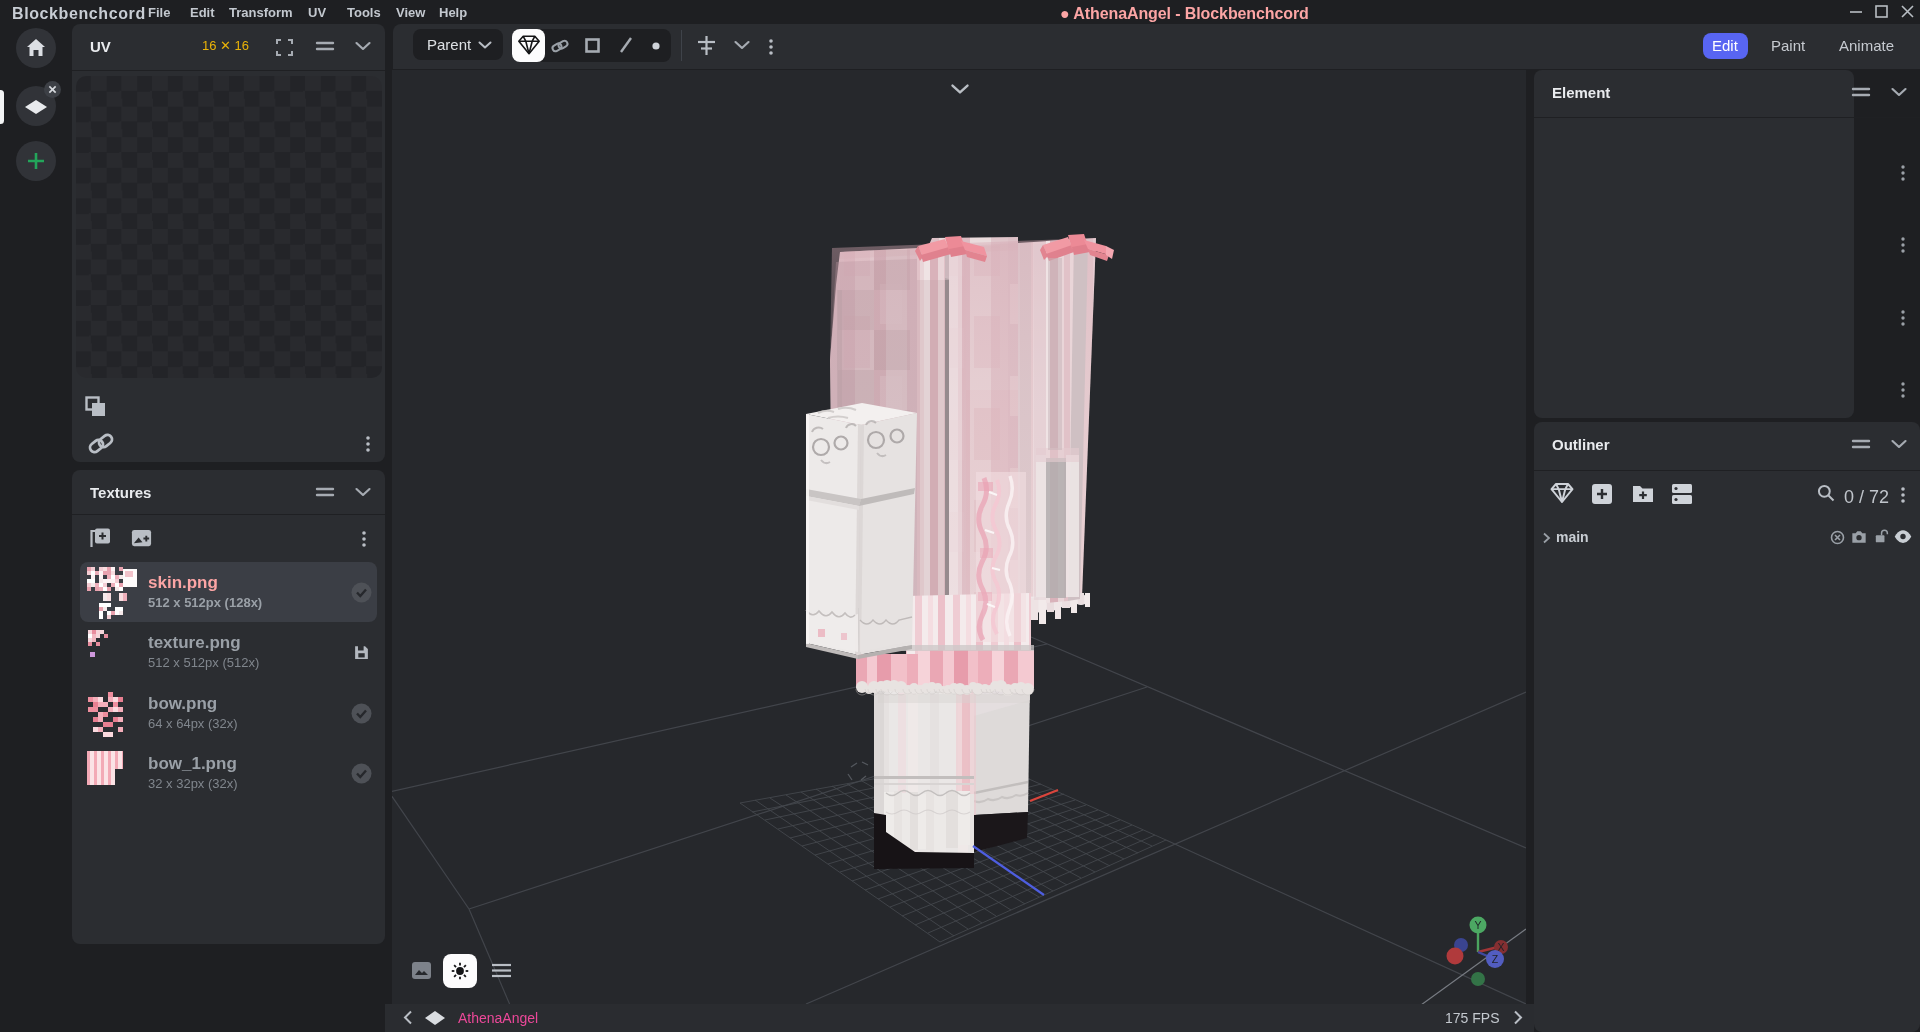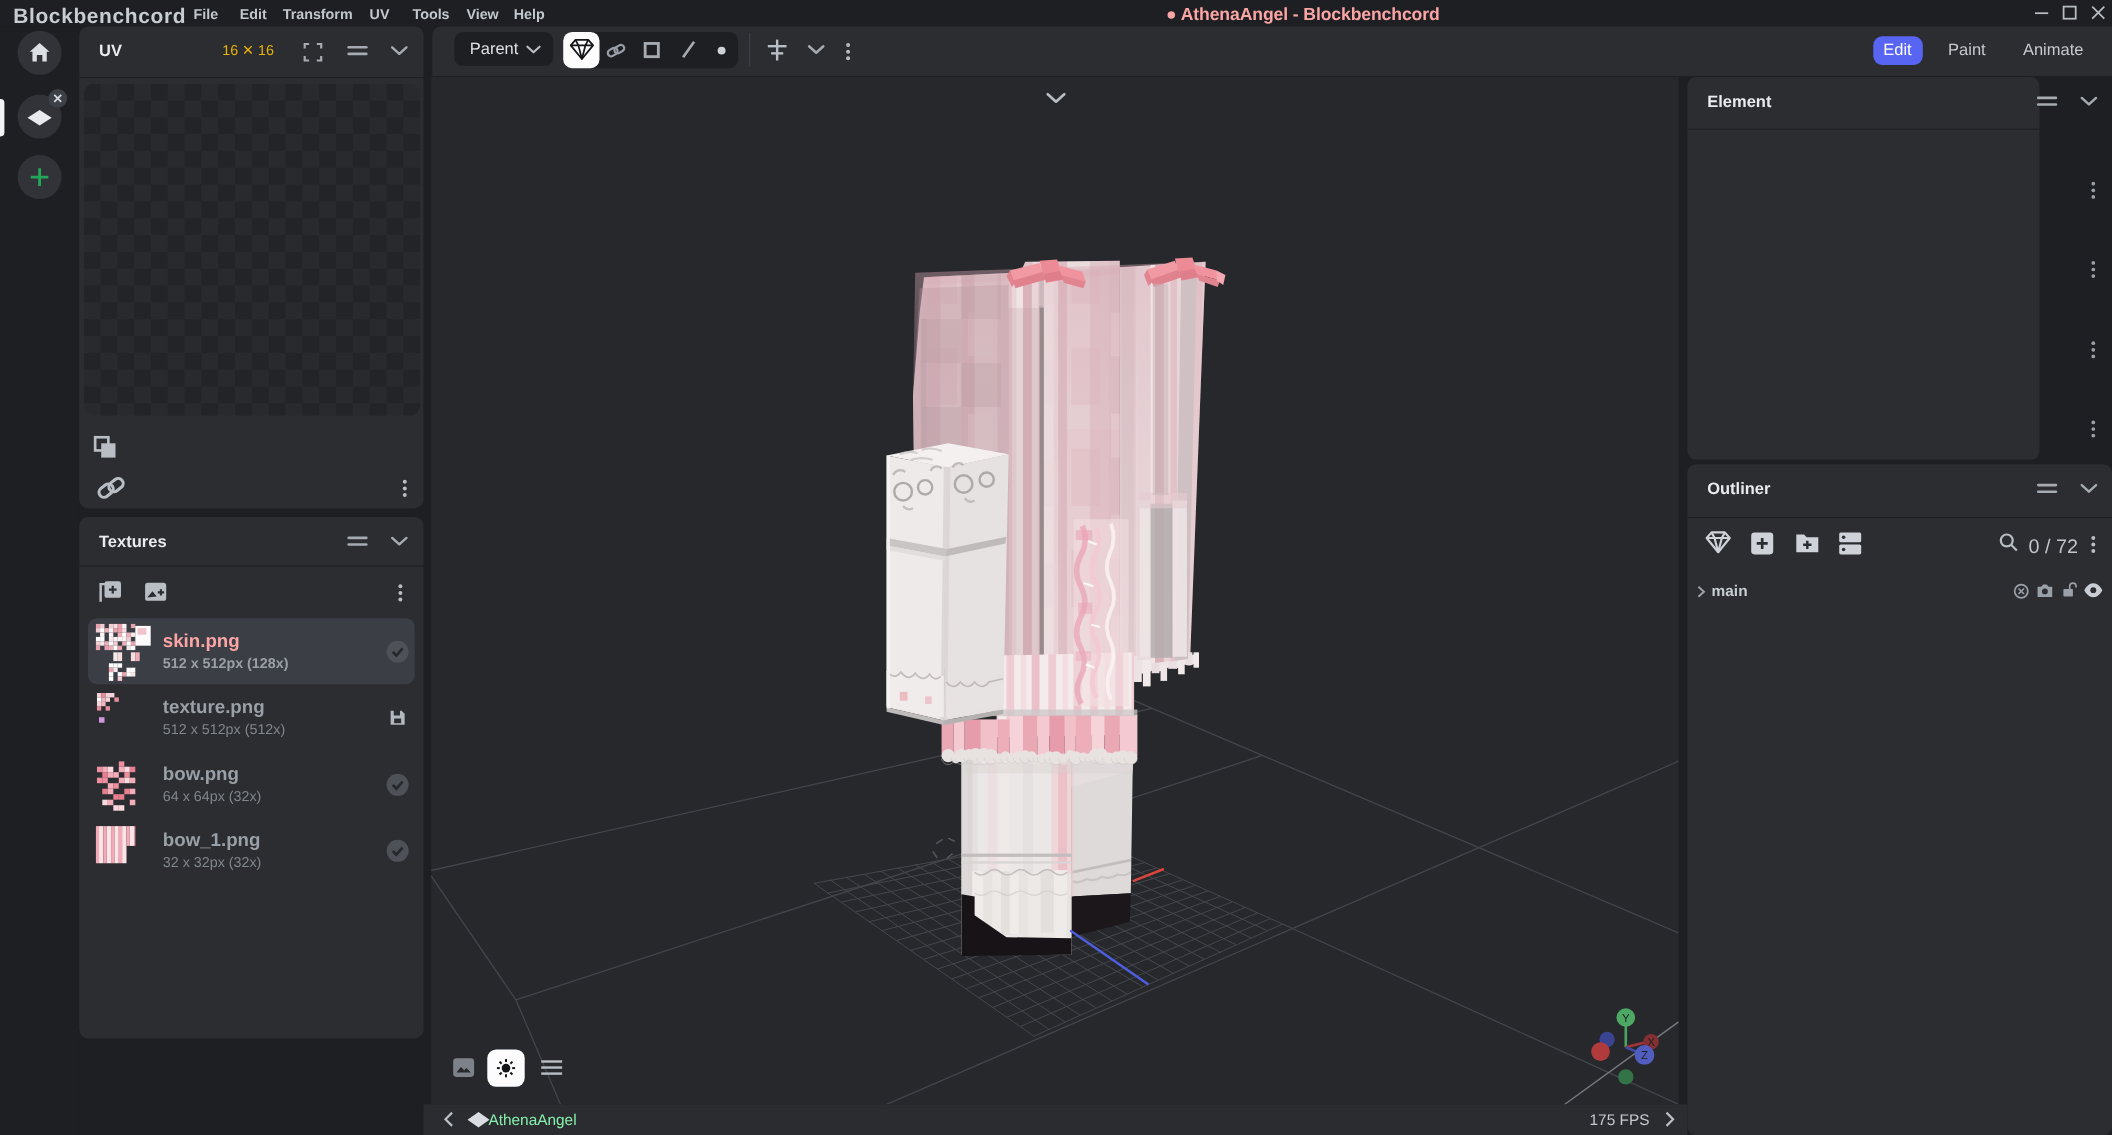--- a/index.html
+++ b/index.html
@@ -1,20 +1,20 @@
 <!DOCTYPE html>
 <html><head>
 <meta charset="utf-8">
 <style>
 * { margin:0; padding:0; box-sizing:border-box; }
 html,body { width:1920px; height:1032px; overflow:hidden; background:#1e1f22;
   font-family:"Liberation Sans", sans-serif; }
 #titlebar { position:absolute; left:0; top:0; width:1920px; height:24px; background:#1e1f22; }
-.logo { position:absolute; left:12px; top:5px; font-size:19px; font-weight:bold; letter-spacing:0.6px; color:#c8cdd4; }
-.menu { position:absolute; top:5px; font-size:13px; font-weight:bold; color:#c3c8cf;margin-left:28px; }
+.logo { position:absolute; left:12px; top:5px; font-size:16px; font-weight:bold; letter-spacing:0.6px; color:#c8cdd4; }
+.menu { position:absolute; top:5px; font-size:13px; font-weight:bold; color:#c3c8cf; }
 .wtitle { position:absolute; left:1060px; top:5px; font-size:16px; font-weight:bold; color:#fca5a5; letter-spacing:-0.1px; }
 
 #leftstrip { position:absolute; left:0; top:24px; width:72px; height:1008px; background:#1e1f22; }
 #uvpanel { position:absolute; left:72px; top:24px; width:313px; height:438px; background:#2b2d31; border-radius:8px; }
 #texpanel { position:absolute; left:72px; top:470px; width:313px; height:474px; background:#2b2d31; border-radius:8px; }
 #toolrow { position:absolute; left:393px; top:24px; width:1527px; height:45px; background:#2b2d31; border-radius:8px 0 0 0; }
 #viewport { position:absolute; left:392px; top:70px; width:1134px; height:934px; background:#26282c; }
 #statusbar { position:absolute; left:385px; top:1004px; width:1149px; height:28px; background:#2a2c30; }
 #elpanel { position:absolute; left:1534px; top:70px; width:320px; height:348px; background:#2b2d31; border-radius:8px; }
 #outpanel { position:absolute; left:1534px; top:422px; width:386px; height:610px; background:#2b2d31; border-radius:8px;padding-left:43px; }
@@ -682,21 +682,21 @@
     <line x1="0" y1="13" x2="19" y2="13"></line>
 </svg>
 
 <div id="statusbar">
   <svg class="ic" style="left:18px;top:6px" width="10" height="15">
       <path d="M8,1.5 L2,7.5 L8,13.5" fill="none" stroke="#b9bec5" stroke-width="2"></path>
     </svg>
   <svg class="ic" style="left:38px;top:7px" width="24" height="14" viewBox="0 0 24 14">
       <path d="M12,0 L22,7 L12,14 L2,7 Z" fill="#d9dce0"></path>
     </svg>
-  <span style="position:absolute;left:59px;top:6px;font-size:14px;color:#86efac">AthenaAngel</span>
+  <span style="position:absolute;left:73px;top:6px;font-size:14px;color:#ec4899">AthenaAngel</span>
   <span style="position:absolute;left:1060px;top:6px;font-size:14px;color:#c4c9cf">175 FPS</span>
   <svg class="ic" style="left:1128px;top:6px" width="10" height="15">
       <path d="M2,1.5 L8,7.5 L2,13.5" fill="none" stroke="#b9bec5" stroke-width="2"></path>
     </svg>
 </div>
 
 <div id="elpanel">
   <span class="phead" style="position:absolute;left:18px;top:14px">Element</span>
   <svg class="ic" style="left:318px;top:14px" width="18" height="16" viewBox="0 0 18 16">
       <g stroke="#a6abb2" stroke-width="2.4" stroke-linecap="round">

